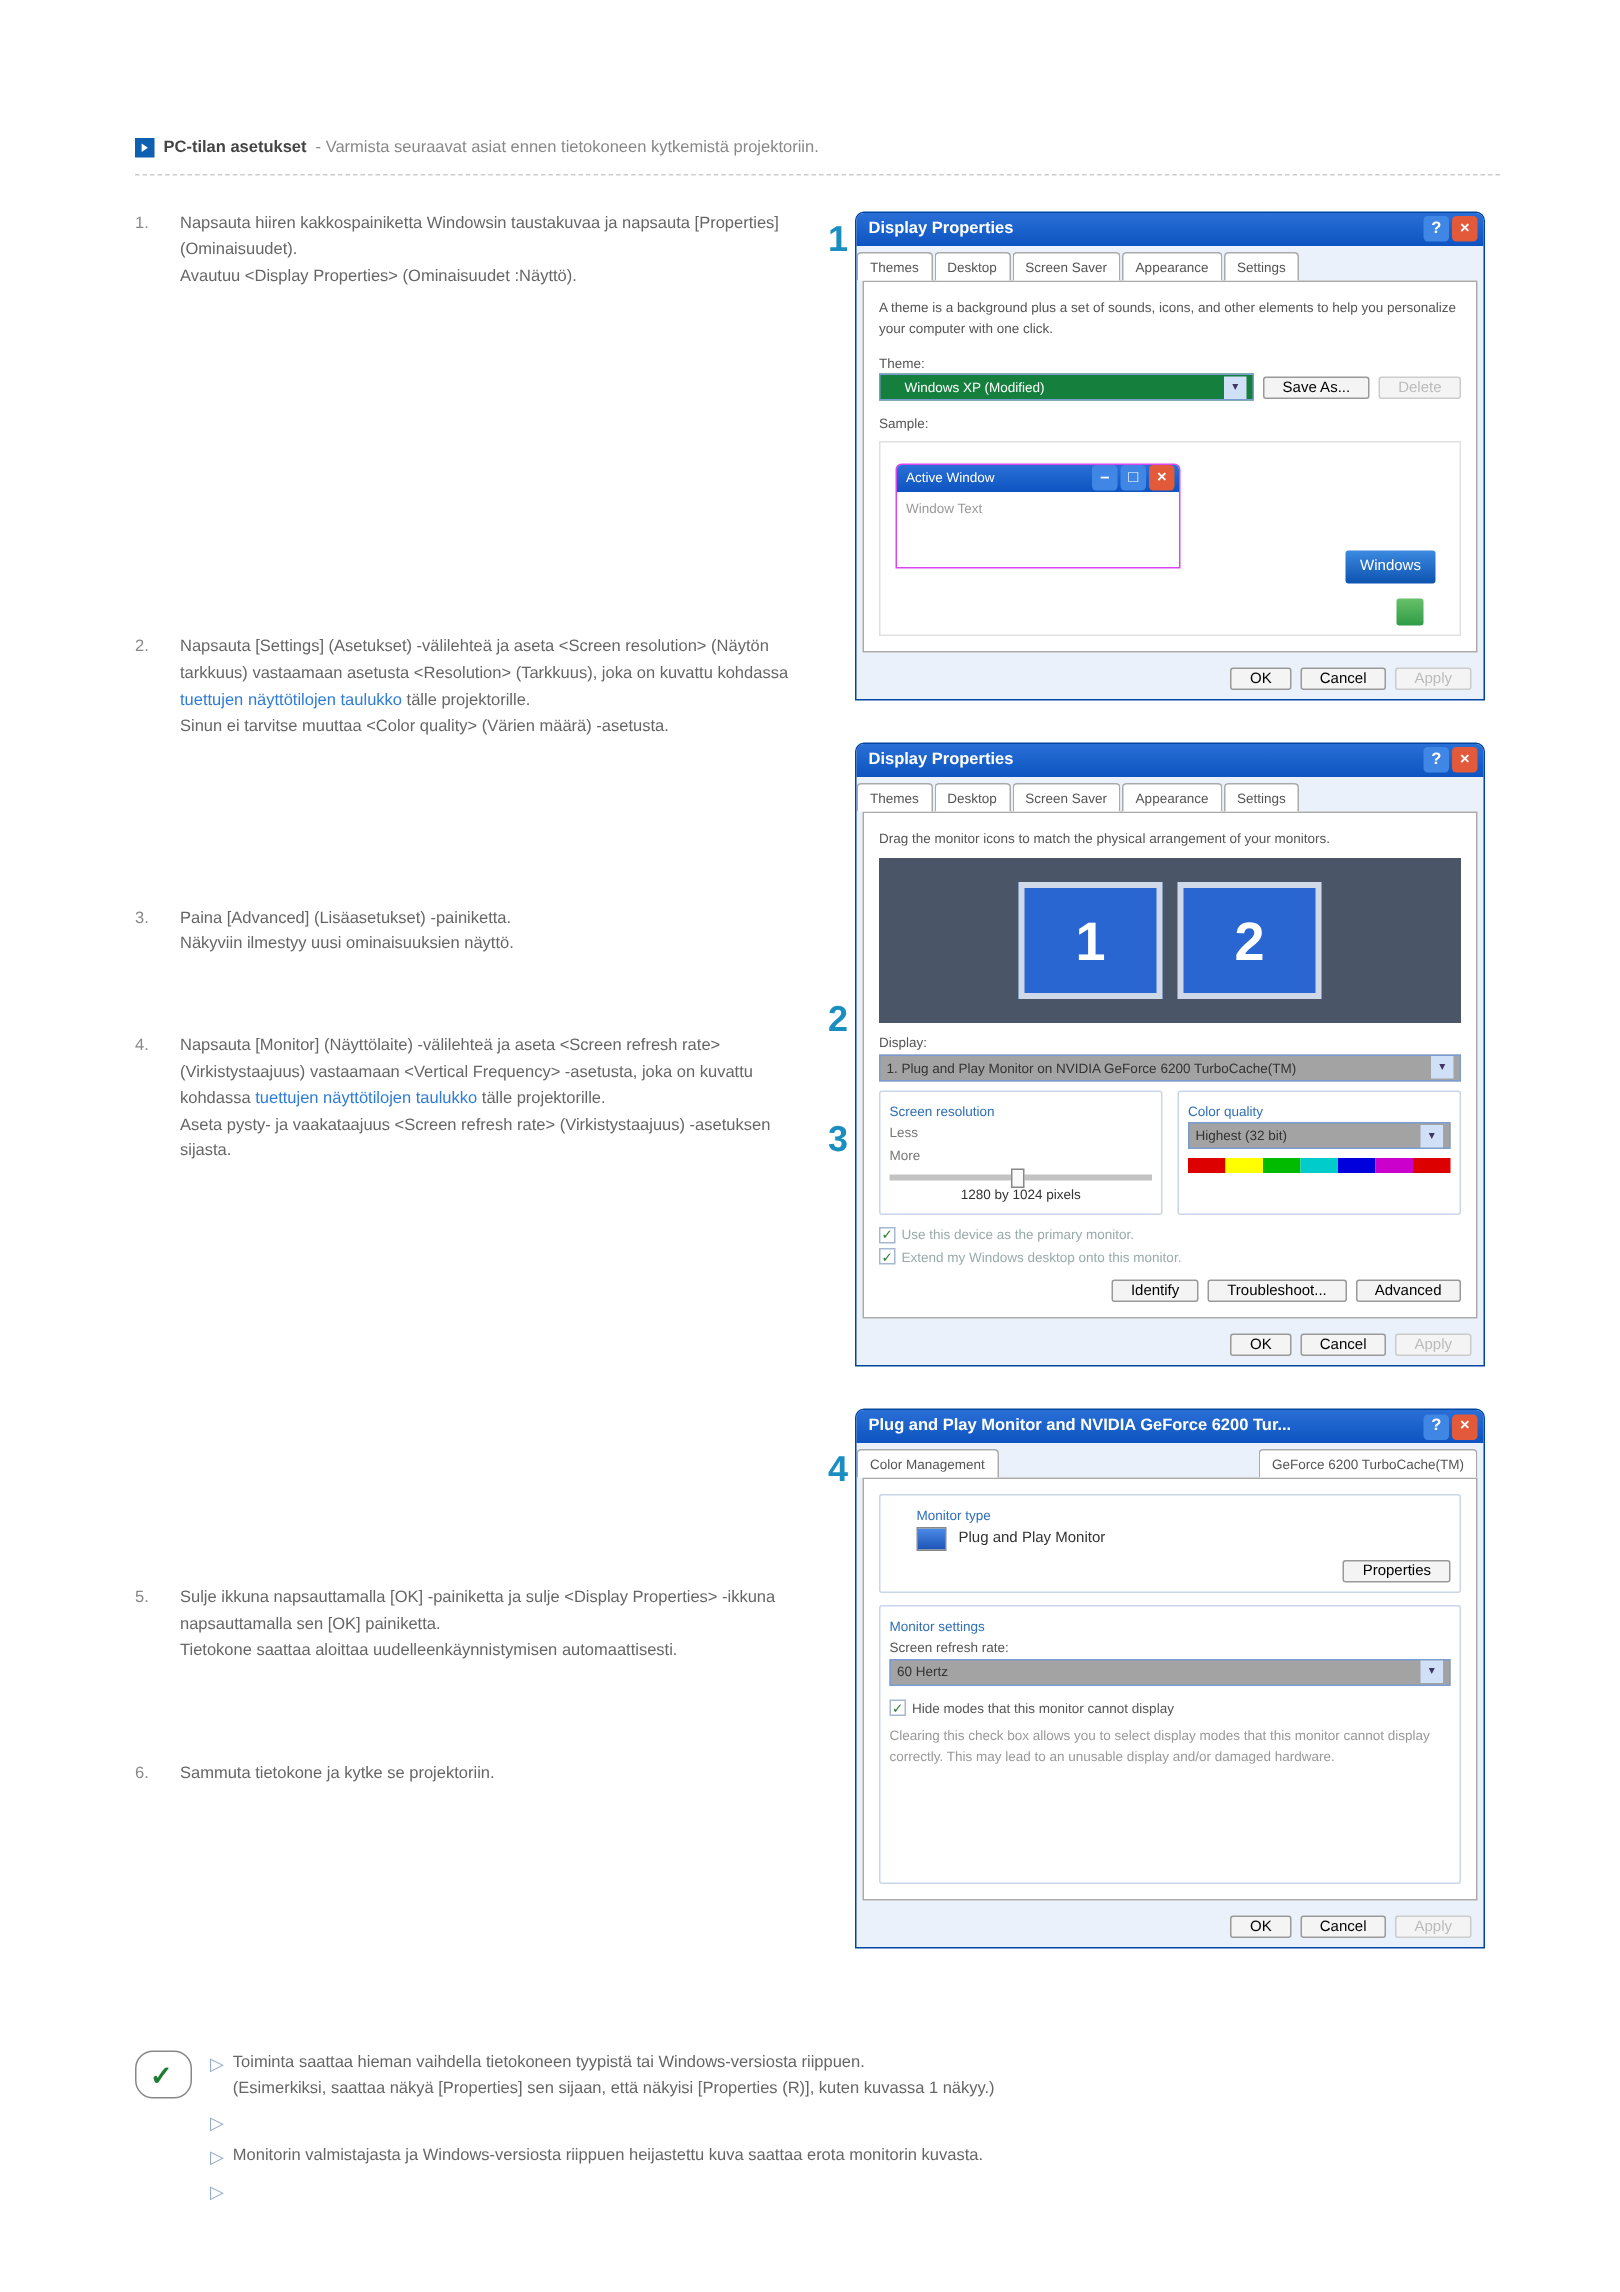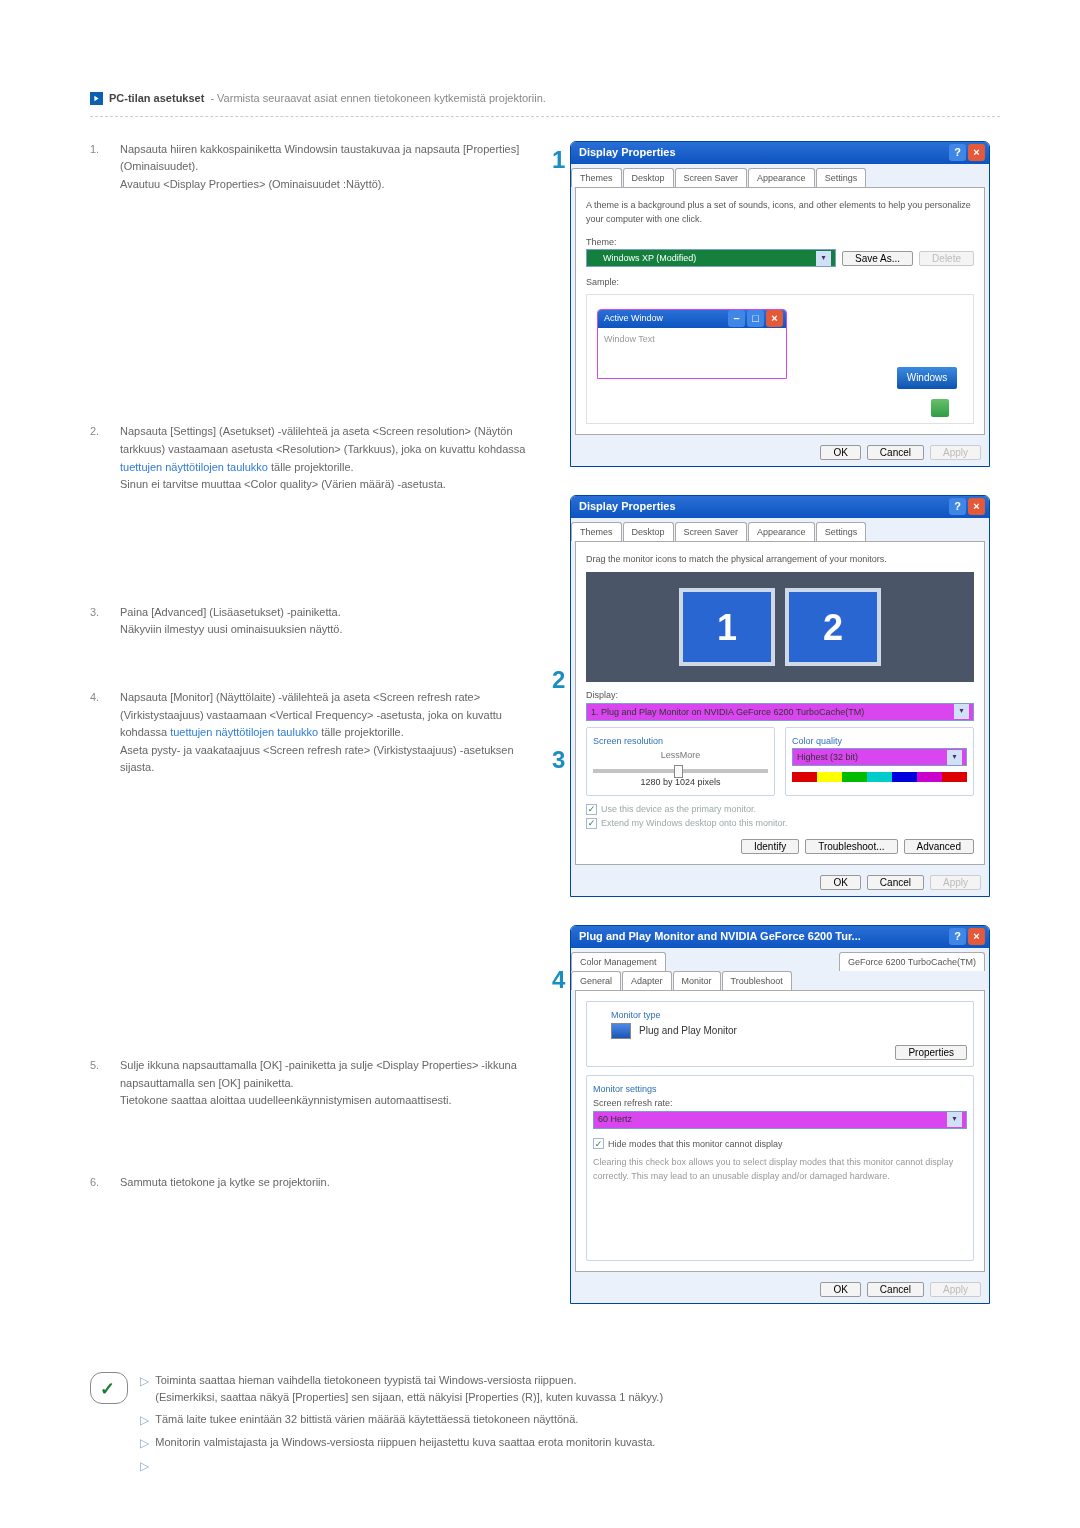--- a/index.html
+++ b/index.html
@@ -53,21 +53,21 @@
     .ctl.min { background:#3f86e5; color:#fff; font-weight:bold; font-size:11px;}
     .ctl.max { background:#3f86e5; color:#fff; font-weight:bold; font-size:11px;}
     .tabs { display:flex; padding:4px 4px 0 0; gap:1px; }
     .tab { background:#fff; border:1px solid #aaa; border-bottom:none; padding:2px 8px; font-size:9px; border-radius:3px 3px 0 0; color:#555;}
     .tab.active { position:relative; z-index:2; font-weight:normal;}
     .pane { background:#fff; margin:0 4px 4px 4px; border:1px solid #aaa; padding:10px; }
     .btn { border:1px solid #999; background:#f4f4f4; padding:1px 12px; font-size:10px; border-radius:2px;}
     .btn.ghost { color:#bbb; border-color:#ccc;}
     .btnrow { display:flex; justify-content:flex-end; gap:6px; padding:6px 8px;}
     .fieldlabel { font-size:9px; color:#555;}
-    .select { border:1px solid #7a9cd1; height:18px; background:#d946ef; display:flex; align-items:center; padding:0 4px; font-size:9px;}
+    .select { border:1px solid #7a9cd1; height:18px; background:#a3a3a3; display:flex; align-items:center; padding:0 4px; font-size:9px;}
     .select.full { width:100%; }
     .select .chev { margin-left:auto; width:15px; height:15px; background:#cfe0f7; display:flex; align-items:center; justify-content:center;}
     .select .chev::after { content:"▾"; font-size:8px; color:#436; }
 
     
     .sample-box { border:1px solid #e0e0e0; height:130px; position:relative; background:#fff; margin-top:4px;}
     .active-window{
       position:absolute; left:10px; top:14px; width:190px; height:70px;
       border:1px solid #d946ef; border-radius:4px 4px 0 0; background:#fff;
     }
@@ -262,21 +262,21 @@
           <div class="monitor">2</div>
         </div>
         <div class="fieldlabel">Display:</div>
         <div class="select full">
           <span>1. Plug and Play Monitor on NVIDIA GeForce 6200 TurboCache(TM)</span>
             <div class="chev"></div>
         </div>
         <div style="display:flex; gap:10px; margin-top:6px;">
           <div class="group" style="flex:1;">
             <div class="fieldlabel" style="color:#2f6fb8;">Screen resolution</div>
-            <div style="display:flex; justify-content:center; font-size:9px; color:#777;">
+            <div style="display:flex; justify-content:space-between; font-size:9px; color:#777;flex-direction:column;">
               <span>Less</span>
               <span>More</span>
             </div>
             <div class="slider-track">
                 <div class="slider-thumb"></div>
               </div>
             <div style="text-align:center; font-size:9px;">1280 by 1024 pixels</div>
           </div>
           <div class="group" style="flex:1;">
             <div class="fieldlabel" style="color:#2f6fb8;">Color quality</div>
@@ -321,26 +321,20 @@
         <span>Plug and Play Monitor and NVIDIA GeForce 6200 Tur...</span>
         <div class="ctl-row">
           <div class="ctl help">?</div>
           <div class="ctl close">×</div>
         </div>
       </div>
       <div class="tabs">
         <div class="tab">Color Management</div>
         <div class="tab" style="margin-left:auto;">GeForce 6200 TurboCache(TM)</div>
       </div>
-      <div class="tabs" style="padding-top:0;">
-        <div class="tab">General</div>
-        <div class="tab">Adapter</div>
-        <div class="tab active">Monitor</div>
-        <div class="tab">Troubleshoot</div>
-      </div>
       <div class="pane">
         <div class="group" style="margin-bottom:8px;padding-left:24px;">
           <div class="fieldlabel" style="color:#2f6fb8;">Monitor type</div>
           <div style="display:flex; align-items:center; gap:8px;">
             <div style="width:20px;height:16px;background:linear-gradient(#4b8ae6,#1c55b6);border:1px solid #888;"></div>
             <span>Plug and Play Monitor</span>
           </div>
           <div class="btnrow" style="padding:6px 0 0 0;">
             <button class="btn">Properties</button>
           </div>
@@ -376,21 +370,20 @@
     <ul>
       <li>
           <span class="nb">▷</span>
         <div>
           <span>Toiminta saattaa hieman vaihdella tietokoneen tyypistä tai Windows-versiosta riippuen.</span><br>
           <span>(Esimerkiksi, saattaa näkyä [Properties] sen sijaan, että näkyisi [Properties (R)], kuten kuvassa 1 näkyy.)</span>
         </div>
       </li>
       <li>
           <span class="nb">▷</span>
-          <span>Tämä laite tukee enintään 32 bittistä värien määrää käytettäessä tietokoneen näyttönä.</span>
         </li>
       <li>
           <span class="nb">▷</span>
           <span>Monitorin valmistajasta ja Windows-versiosta riippuen heijastettu kuva saattaa erota monitorin kuvasta.</span>
         </li>
       <li>
           <span class="nb">▷</span>
         </li>
     </ul>
   </div>

